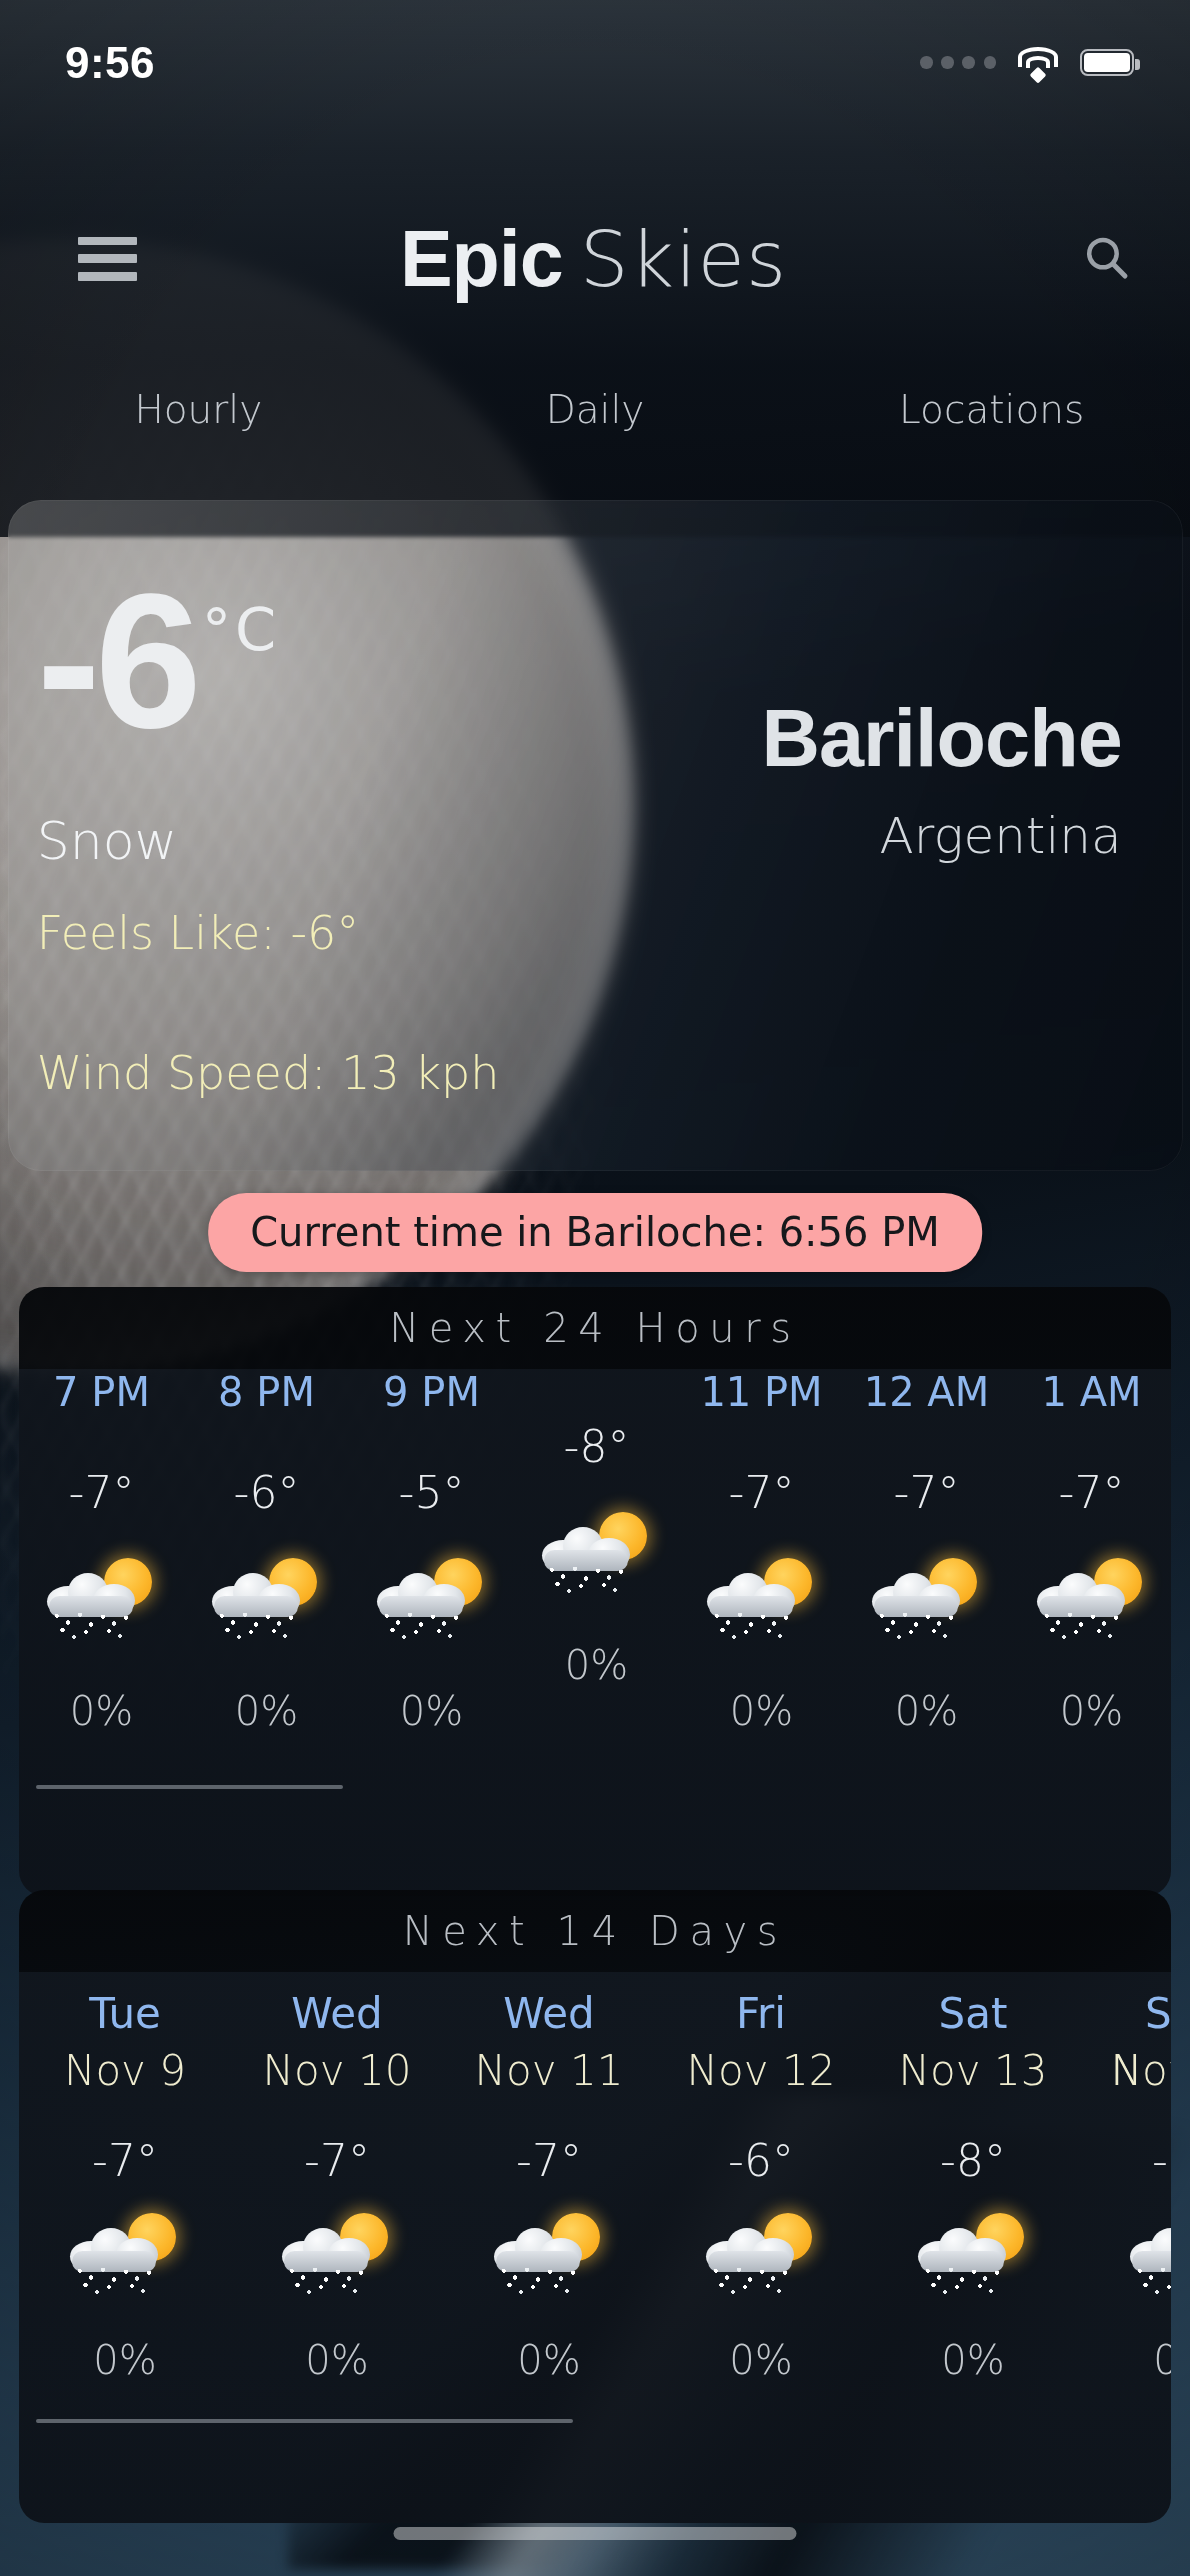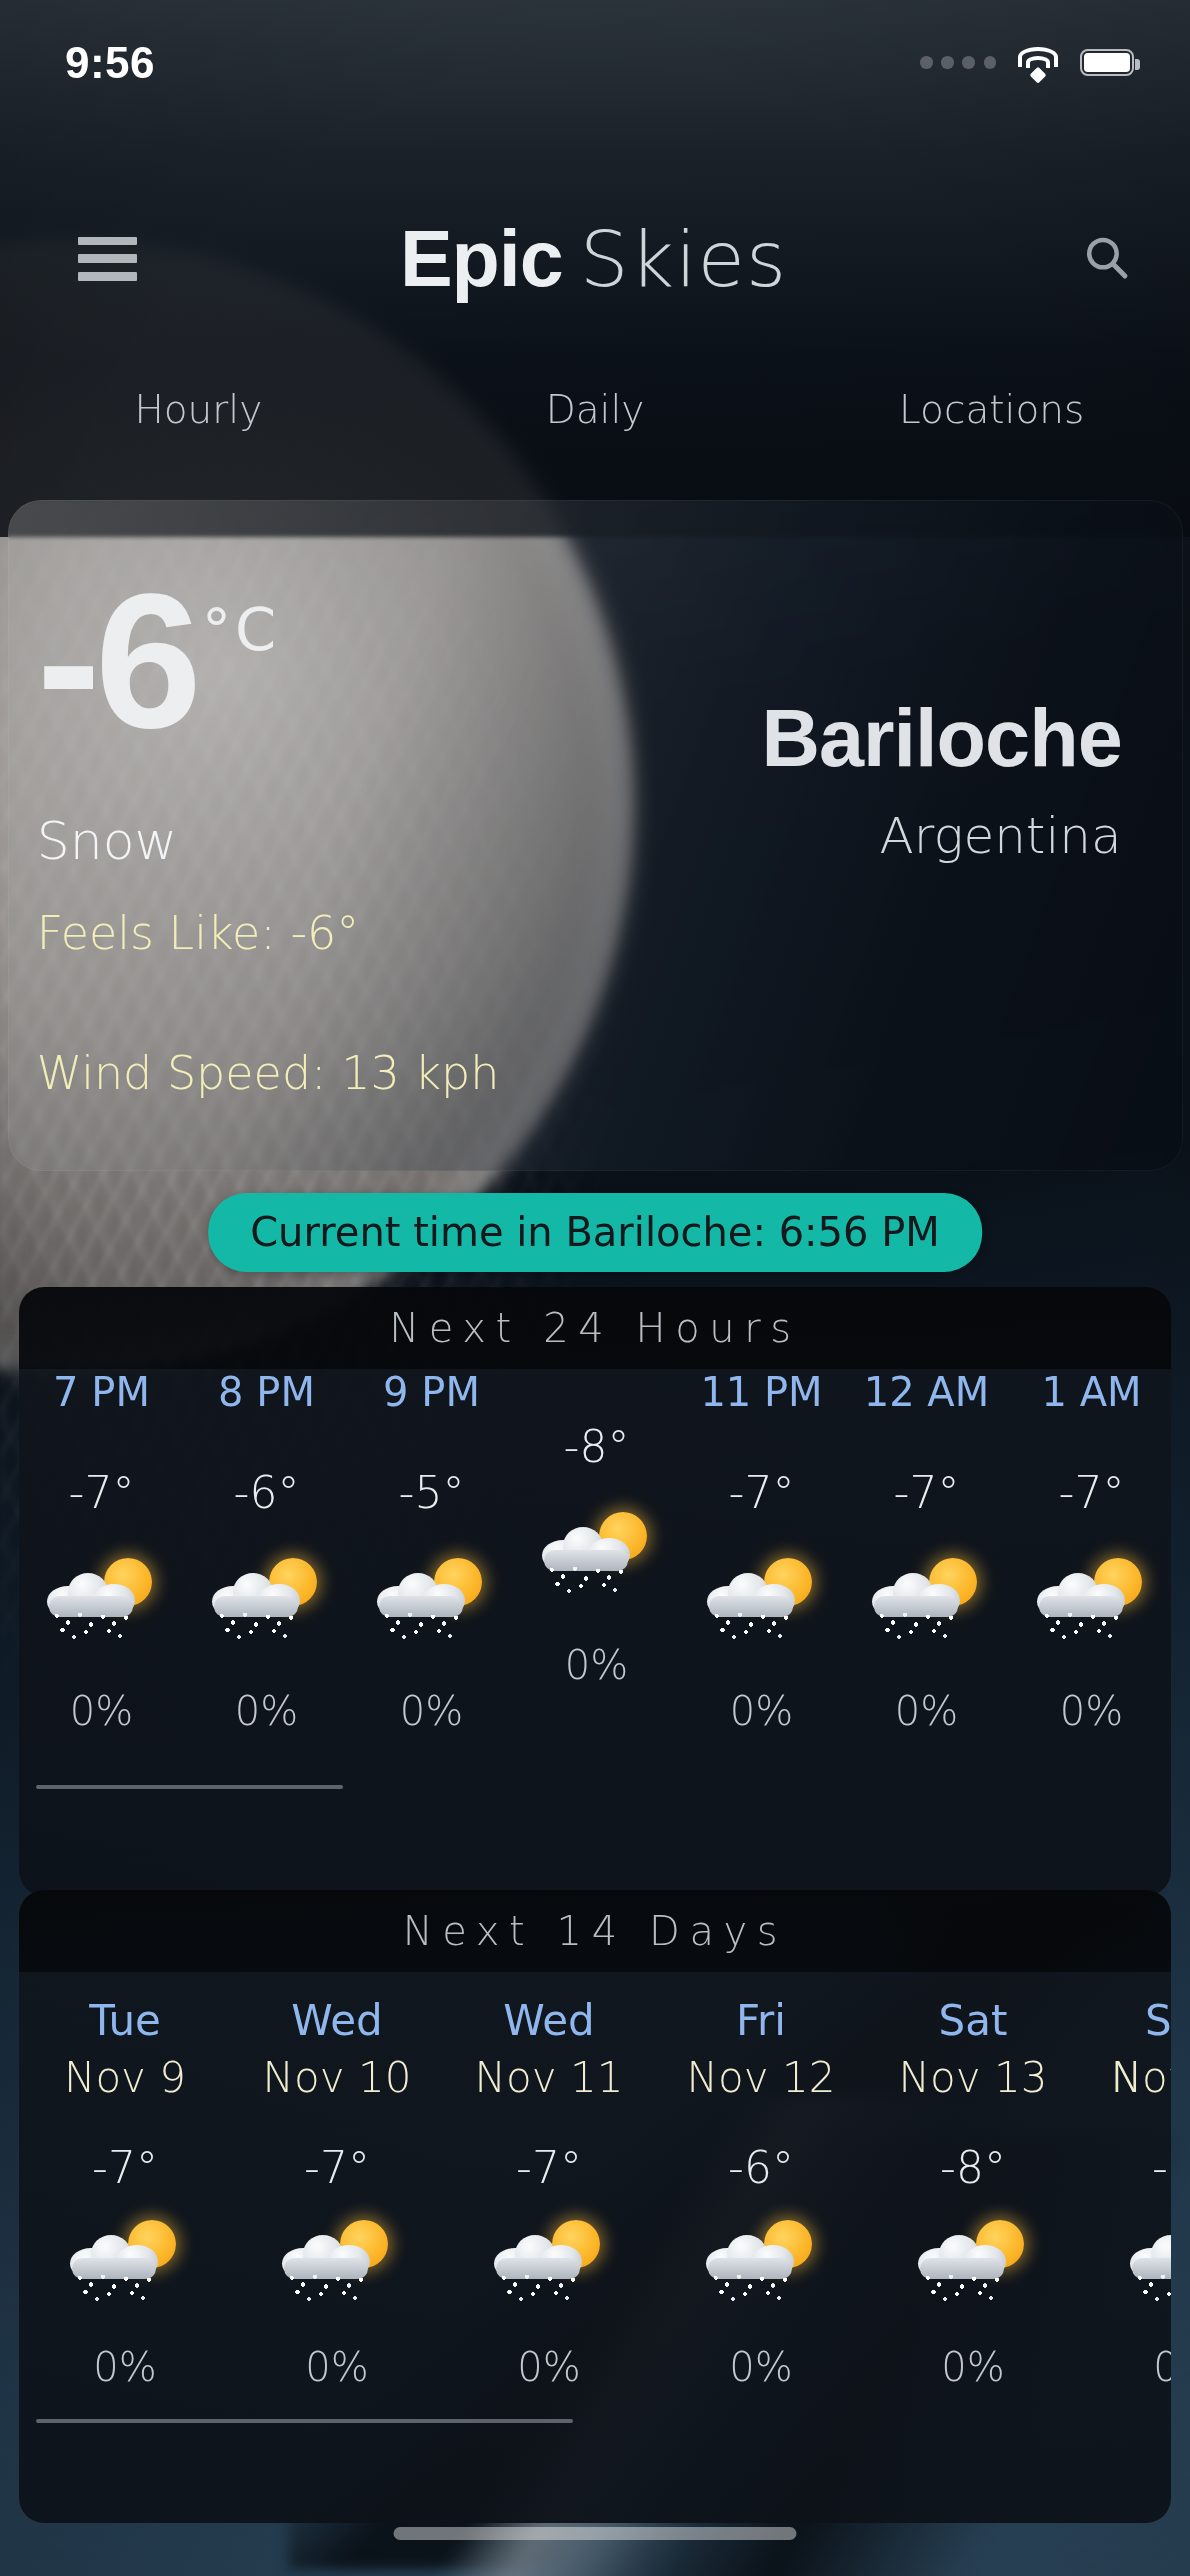--- a/index.html
+++ b/index.html
@@ -131,21 +131,21 @@
               font-family:"DejaVu Sans","Liberation Sans",sans-serif;}
   .hero-wind{position:absolute;left:29px;top:506px;color:#f2eeb8;font-size:46px;font-weight:300;
              font-family:"DejaVu Sans","Liberation Sans",sans-serif;margin-top:40px;}
   .hero-city{position:absolute;right:61px;top:192px;color:#dfe3e7;font-size:81px;font-weight:700;letter-spacing:-1px;}
   .hero-country{position:absolute;right:61px;top:307px;color:#d2d7dc;font-size:50px;font-weight:300;text-align:right;
                 font-family:"DejaVu Sans","Liberation Sans",sans-serif;}
 
   
   #timepill{
     position:absolute;left:50%;transform:translateX(-50%);top:1193px;z-index:16;
-    background:#14b8a6;border-radius:38px;padding:16.3px 42px;
+    background:#fca5a5;border-radius:38px;padding:16.3px 42px;
     color:#16181b;font-size:40px;font-weight:400;white-space:nowrap;
     font-family:"DejaVu Sans","Liberation Sans",sans-serif;
     box-shadow:0 1.9px 9.6px rgba(0,0,0,.25);
   }
 
   
   .panel{position:absolute;left:19px;width:1152px;z-index:15;border-radius:25px;overflow:hidden;}
   .panel-head{
     height:82px;display:flex;align-items:center;justify-content:center;
     background:linear-gradient(180deg, rgba(6,8,11,.96), rgba(6,8,11,.92));
@@ -171,21 +171,21 @@
           font-family:"DejaVu Sans","Liberation Sans",sans-serif;}
   .h-icon{padding-top:38px;display:flex;justify-content:center;}
   .h-pop{color:#c2c7cc;font-size:40px;font-weight:300;padding-top:44px;
          font-family:"DejaVu Sans","Liberation Sans",sans-serif;}
   .scrollbar{position:absolute;left:17px;bottom:107px;width:307px;height:3.8px;background:rgba(190,198,206,.45);border-radius:1.9px;}
 
   
   #daily{top:1890px;}
   #daily .panel-body{height:551px;}
   #daily .col{width:212px;}
-  .d-day{color:#8fb7ee;font-size:42px;font-weight:400;padding-top:24px;
+  .d-day{color:#8fb7ee;font-size:42px;font-weight:400;padding-top:17px;
          font-family:"DejaVu Sans","Liberation Sans",sans-serif;}
   .d-date{color:#efeccf;font-size:42px;font-weight:300;padding-top:7.7px;white-space:nowrap;
           font-family:"DejaVu Sans","Liberation Sans",sans-serif;}
   .d-temp{color:#e9ecef;font-size:44px;font-weight:300;padding-top:40px;
           font-family:"DejaVu Sans","Liberation Sans",sans-serif;}
   .d-icon{padding-top:25px;display:flex;justify-content:center;}
   .d-pop{color:#c2c7cc;font-size:40px;font-weight:300;padding-top:38px;
          font-family:"DejaVu Sans","Liberation Sans",sans-serif;}
   #daily .scrollbar{left:17px;bottom:100px;width:537px;}
   .d-partial{position:absolute;right:1.9px;top:0;width:58px;overflow:hidden;}

